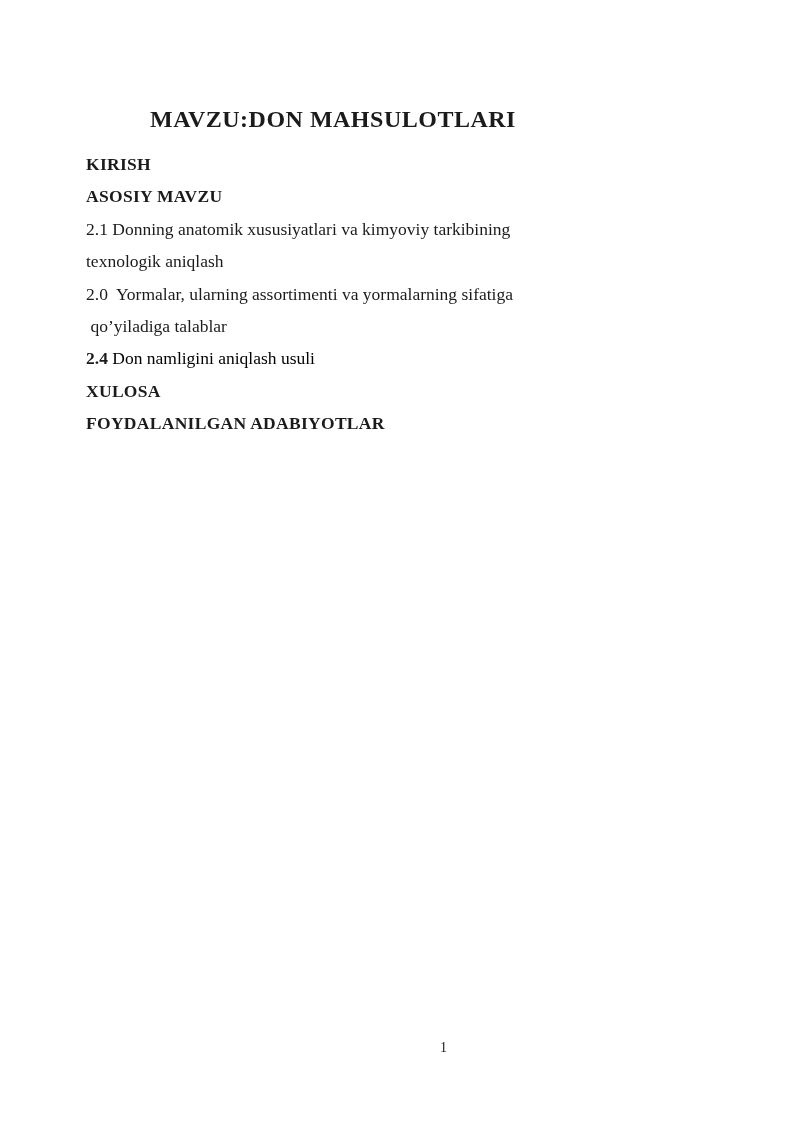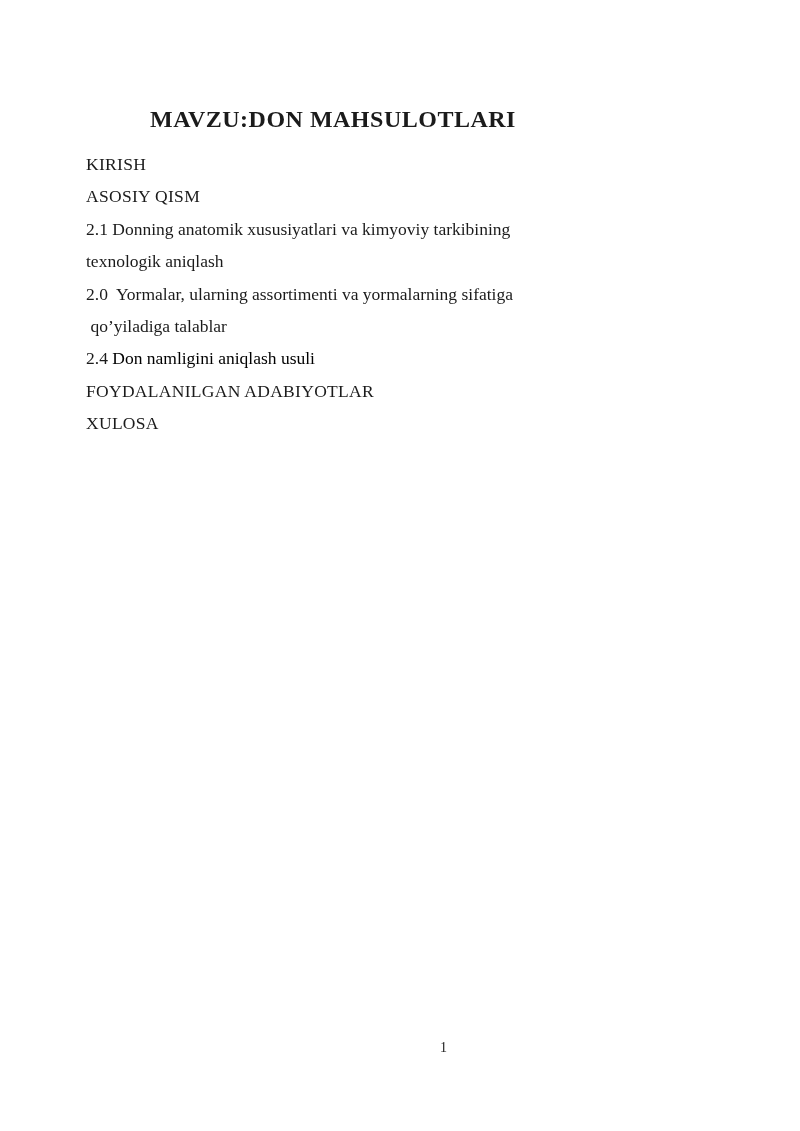--- a/index.html
+++ b/index.html
@@ -30,55 +30,55 @@
     line-height: 30px;
     margin: 0 0 14px 0;
     white-space: pre;
   }
   .line {
     font-size: 17.5px;
     line-height: 32.4px;
     margin: 0;
     white-space: pre-wrap;
   }
-  .bold { font-weight: normal; letter-spacing: 0.3px; }
+  .bold { font-weight: bold; letter-spacing: 0.3px; }
   .gray { color: #000000; }
-  .black { color: #1b1b1b; }
+  .black { color: #1b1b1b; font-weight: bold; }
   .footer-pagenum {
     position: absolute;
     top: 1040px;
     left: 440px;
     font-size: 14px;
     color: #1b1b1b;
   }
 </style>
 </head>
 <body>
 
 <div class="page">
   <div class="content">
 
     <h1 class="doc-title">MAVZU:DON MAHSULOTLARI</h1>
 
     <p class="line bold">KIRISH</p>
 
-    <p class="line bold">ASOSIY QISM</p>
+    <p class="line bold">ASOSIY MAVZU</p>
 
     <p class="line">2.1 Donning anatomik xususiyatlari va kimyoviy tarkibining</p>
 
     <p class="line">texnologik aniqlash</p>
 
     <p class="line">2.0  Yormalar, ularning assortimenti va yormalarning sifatiga</p>
 
     <p class="line"> qo’yiladiga talablar</p>
 
 
     <p class="line"><span class="black">2.4 </span><span class="gray">Don namligini aniqlash usuli</span></p>
 
 
+    <p class="line bold">XULOSA</p>
+
     <p class="line bold">FOYDALANILGAN ADABIYOTLAR</p>
-
-    <p class="line bold">XULOSA</p>
 
   </div>
 
   <div class="footer-pagenum">1</div>
 </div>
 
 </body></html>

